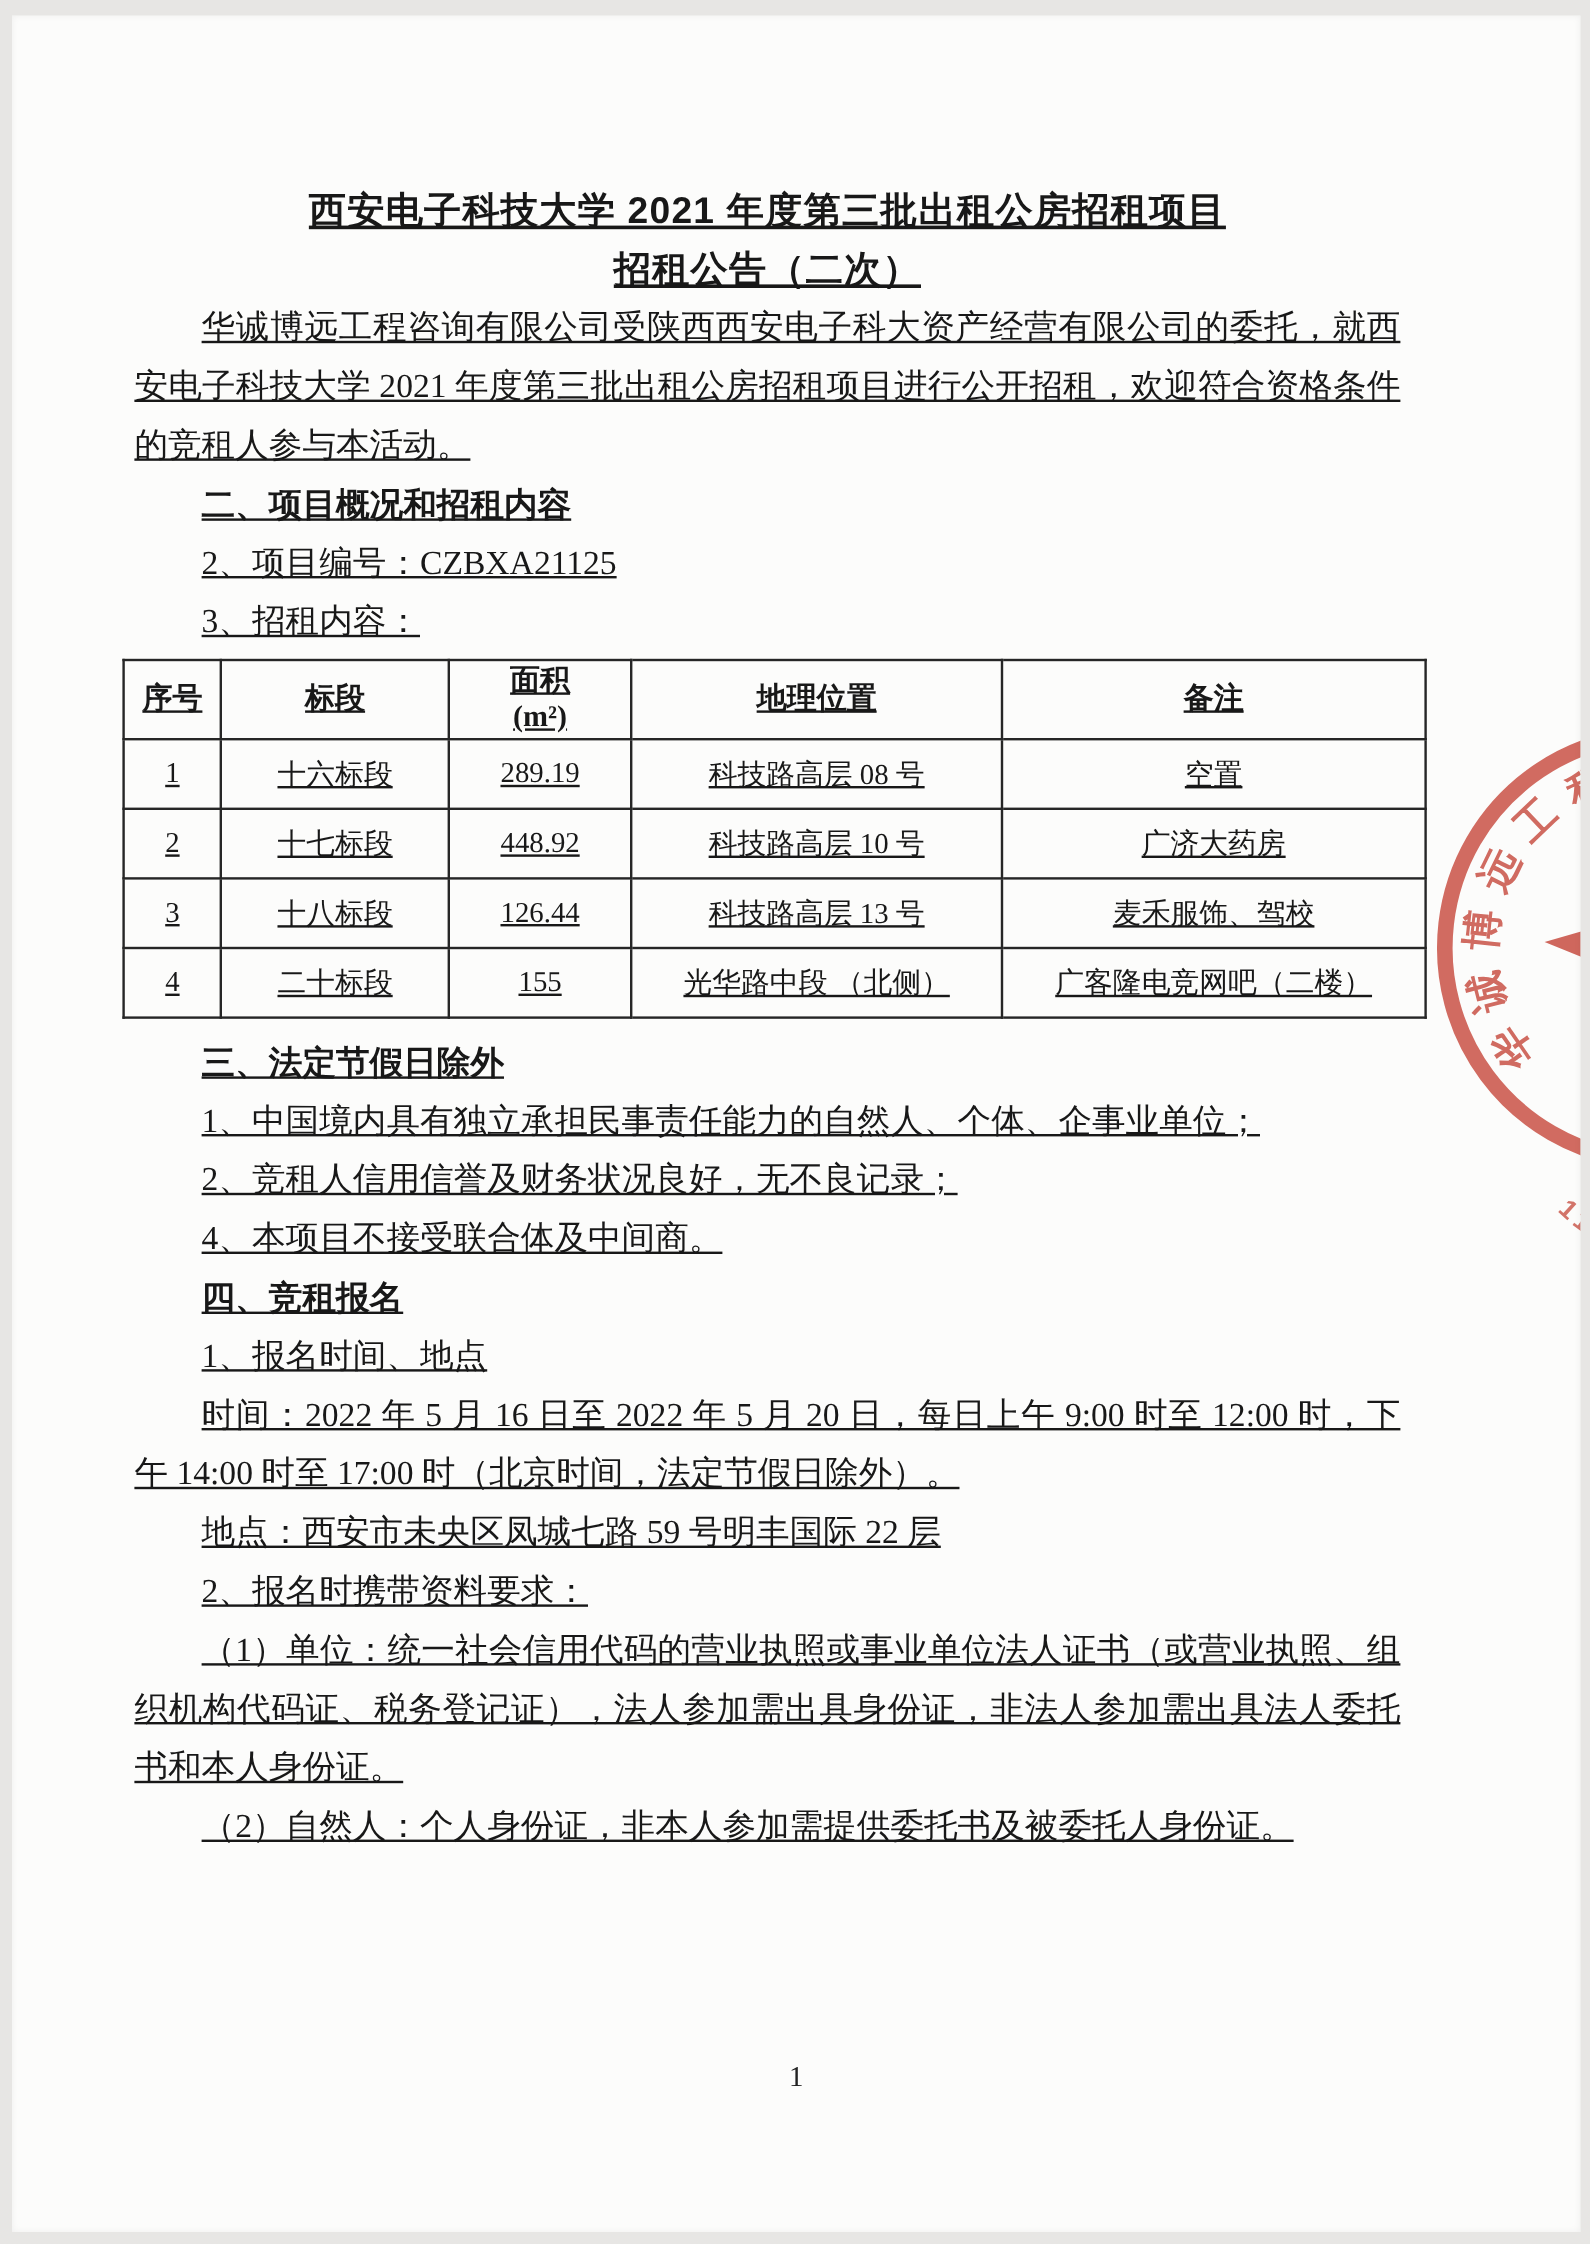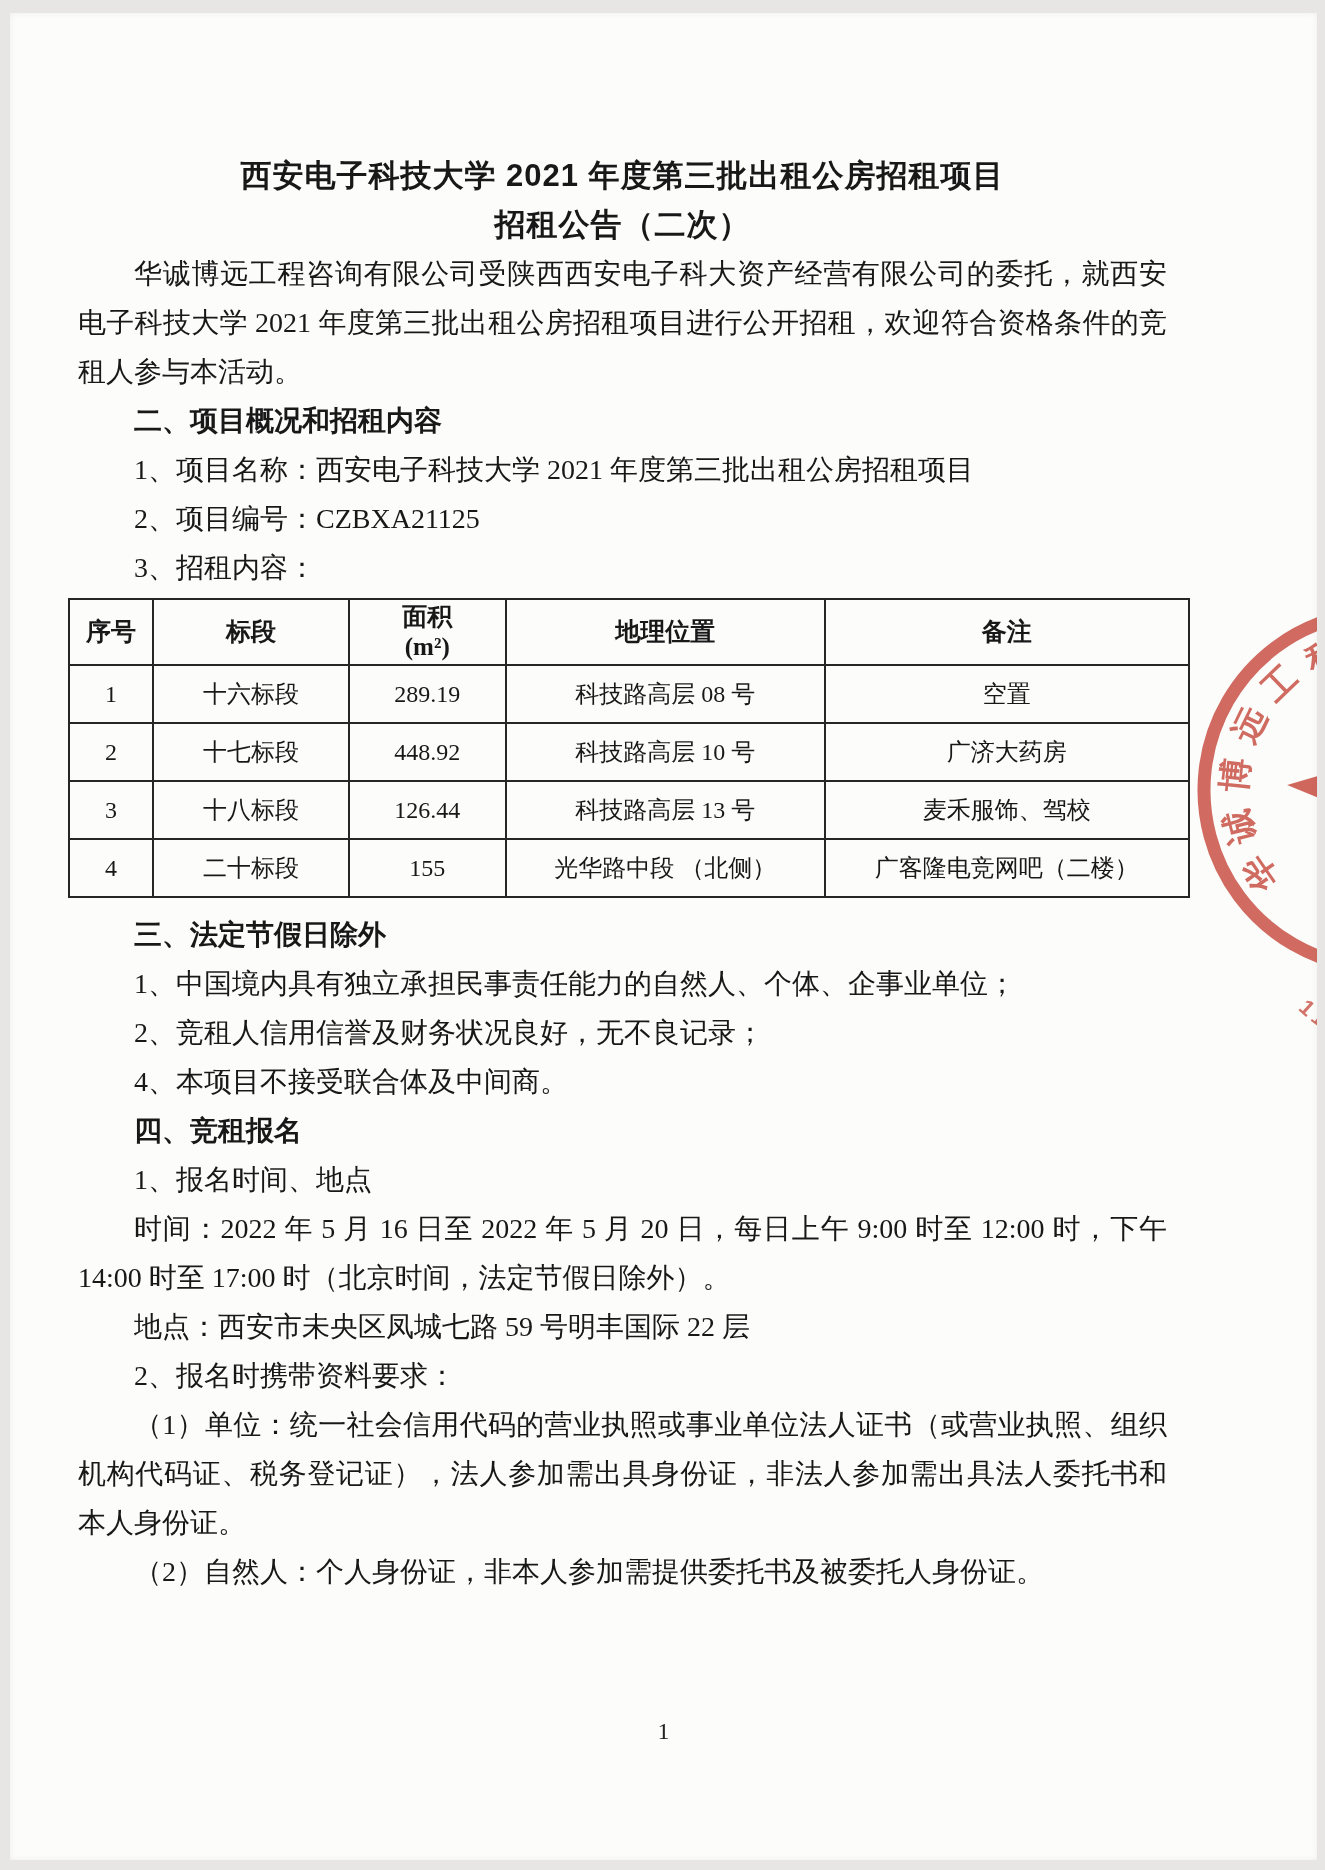--- a/index.html
+++ b/index.html
@@ -9,22 +9,23 @@
     position:relative;
     font-family:"Liberation Serif","DejaVu Serif",serif;
   }
   .page {
     position:absolute; left:10px; top:13px; right:8px; bottom:10px;
     background:#fcfcfb;
     overflow:hidden;
     box-shadow:inset 0 0 6px rgba(0,0,0,0.06);
   }
   .content {
-    padding:138px 150px 0 68px;
+    padding:138px 150px 0 102px;
     color:#181818;
+    text-decoration:underline;
   }
   .doc-title {
     text-align:center;
     font-family:"Liberation Sans","DejaVu Sans",sans-serif;
     font-weight:bold;
     font-size:31px;
     line-height:49px;
     letter-spacing:1px;
     margin:0;
   }
@@ -102,21 +103,20 @@
 
 <div class="page">
   <div class="content">
 
     <h1 class="doc-title">西安电子科技大学 2021 年度第三批出租公房招租项目</h1>
     <h1 class="doc-title">招租公告（二次）</h1>
 
     <p class="body-line indent">华诚博远工程咨询有限公司受陕西西安电子科大资产经营有限公司的委托，就西安电子科技大学 2021 年度第三批出租公房招租项目进行公开招租，欢迎符合资格条件的竞租人参与本活动。</p>
 
     <h2 class="sec-heading">二、项目概况和招租内容</h2>
-    <p class="body-line indent">1、项目名称：西安电子科技大学 2021 年度第三批出租公房招租项目</p>
     <p class="body-line indent">2、项目编号：CZBXA21125</p>
     <p class="body-line indent">3、招租内容：</p>
 
     <table class="lease-table">
       <colgroup>
         <col class="col-seq">
           <col class="col-section">
           <col class="col-area">
           <col class="col-location">
           <col class="col-remark">

